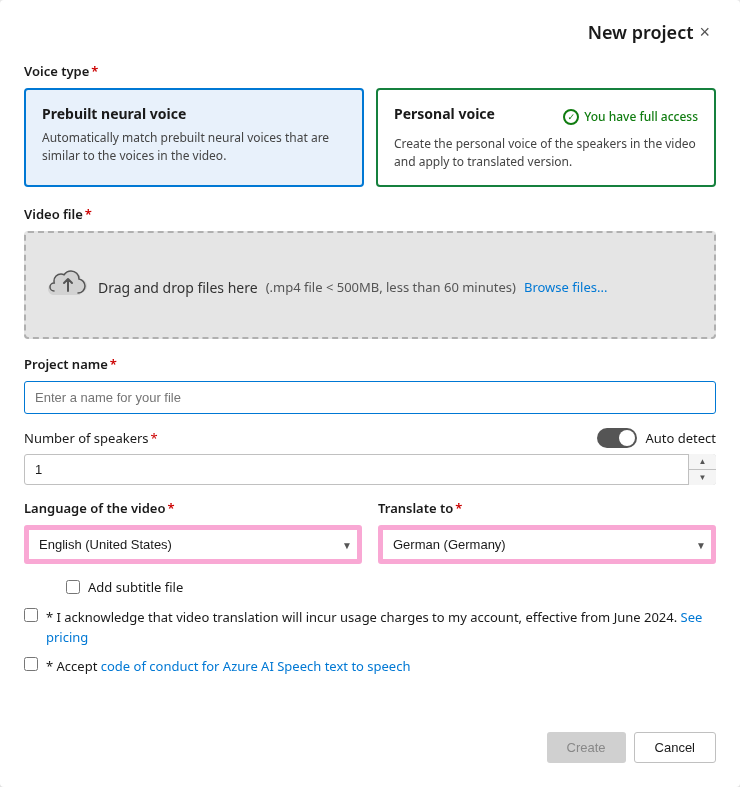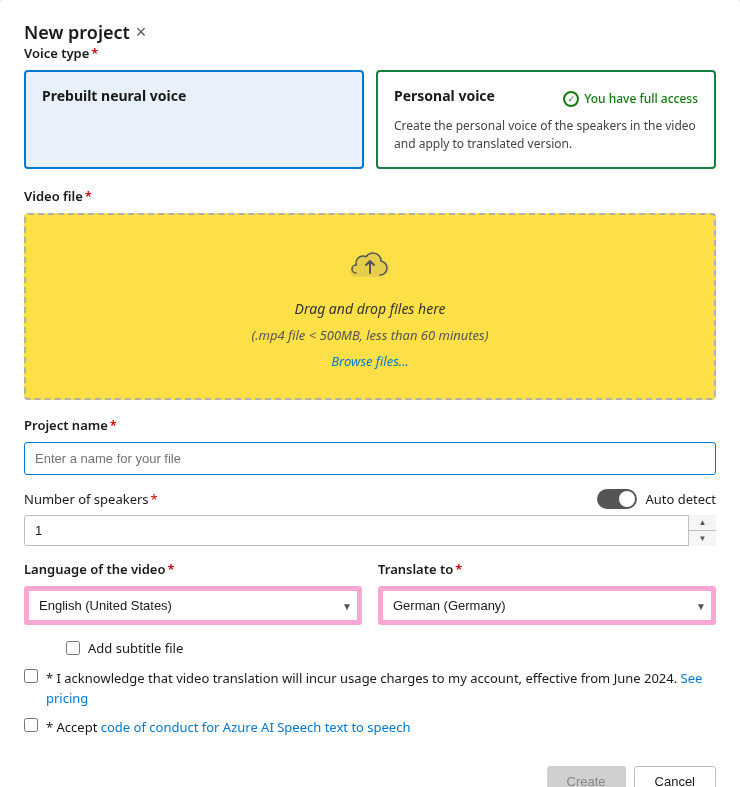--- a/index.html
+++ b/index.html
@@ -20,21 +20,22 @@
       box-shadow: 0 4px 24px rgba(0,0,0,0.18);
       padding: 20px 24px 24px;
       position: relative;
       display: flex;
       flex-direction: column;
       gap: 0;
     }
     .dialog-header {
       display: flex;
       align-items: center;
-      justify-content: flex-start;
+      justify-content: flex-end;
+      margin-bottom: 18px;
     }
     .dialog-title {
       font-size: 18px;
       font-weight: 600;
       color: #1a1a1a;
     }
     .close-btn {
       background: none;
       border: none;
       cursor: pointer;
@@ -106,28 +107,27 @@
       justify-content: center;
       font-size: 9px;
       color: #107c10;
     }
     .video-file-section {
       margin-bottom: 16px;
     }
     .drop-zone {
       border: 2px dashed #b0b0b0;
       border-radius: 4px;
-      background: #fde047;
+      background: #e5e5e5;
       padding: 32px 20px 28px;
       display: flex;
-      flex-direction: column;
+      flex-direction: row;
       align-items: center;
       gap: 8px;
       cursor: pointer;
-      font-style: italic;
     }
     .upload-icon {
       color: #555;
       margin-bottom: 4px;
     }
     .drop-text {
       font-size: 14px;
       color: #333;
       text-align: center;
     }
@@ -331,20 +331,21 @@
     <span class="dialog-title">New project</span>
     <button class="close-btn">×</button>
   </div>
 
   <div class="section-label">
     <span>Voice type</span><span class="required-star">*</span>
   </div>
   <div class="voice-type-row">
     <div class="voice-card selected">
       <div class="voice-card-title">Prebuilt neural voice</div>
+      <div class="voice-card-desc">Automatically match prebuilt neural voices that are similar to the voices in the video.</div>
     </div>
     <div class="voice-card">
       <div class="voice-card-header">
         <div class="voice-card-title">Personal voice</div>
         <div class="full-access-badge">
           <div class="check-circle">✓</div>
           <span>You have full access</span>
         </div>
       </div>
       <div class="voice-card-desc">Create the personal voice of the speakers in the video and apply to translated version.</div>

